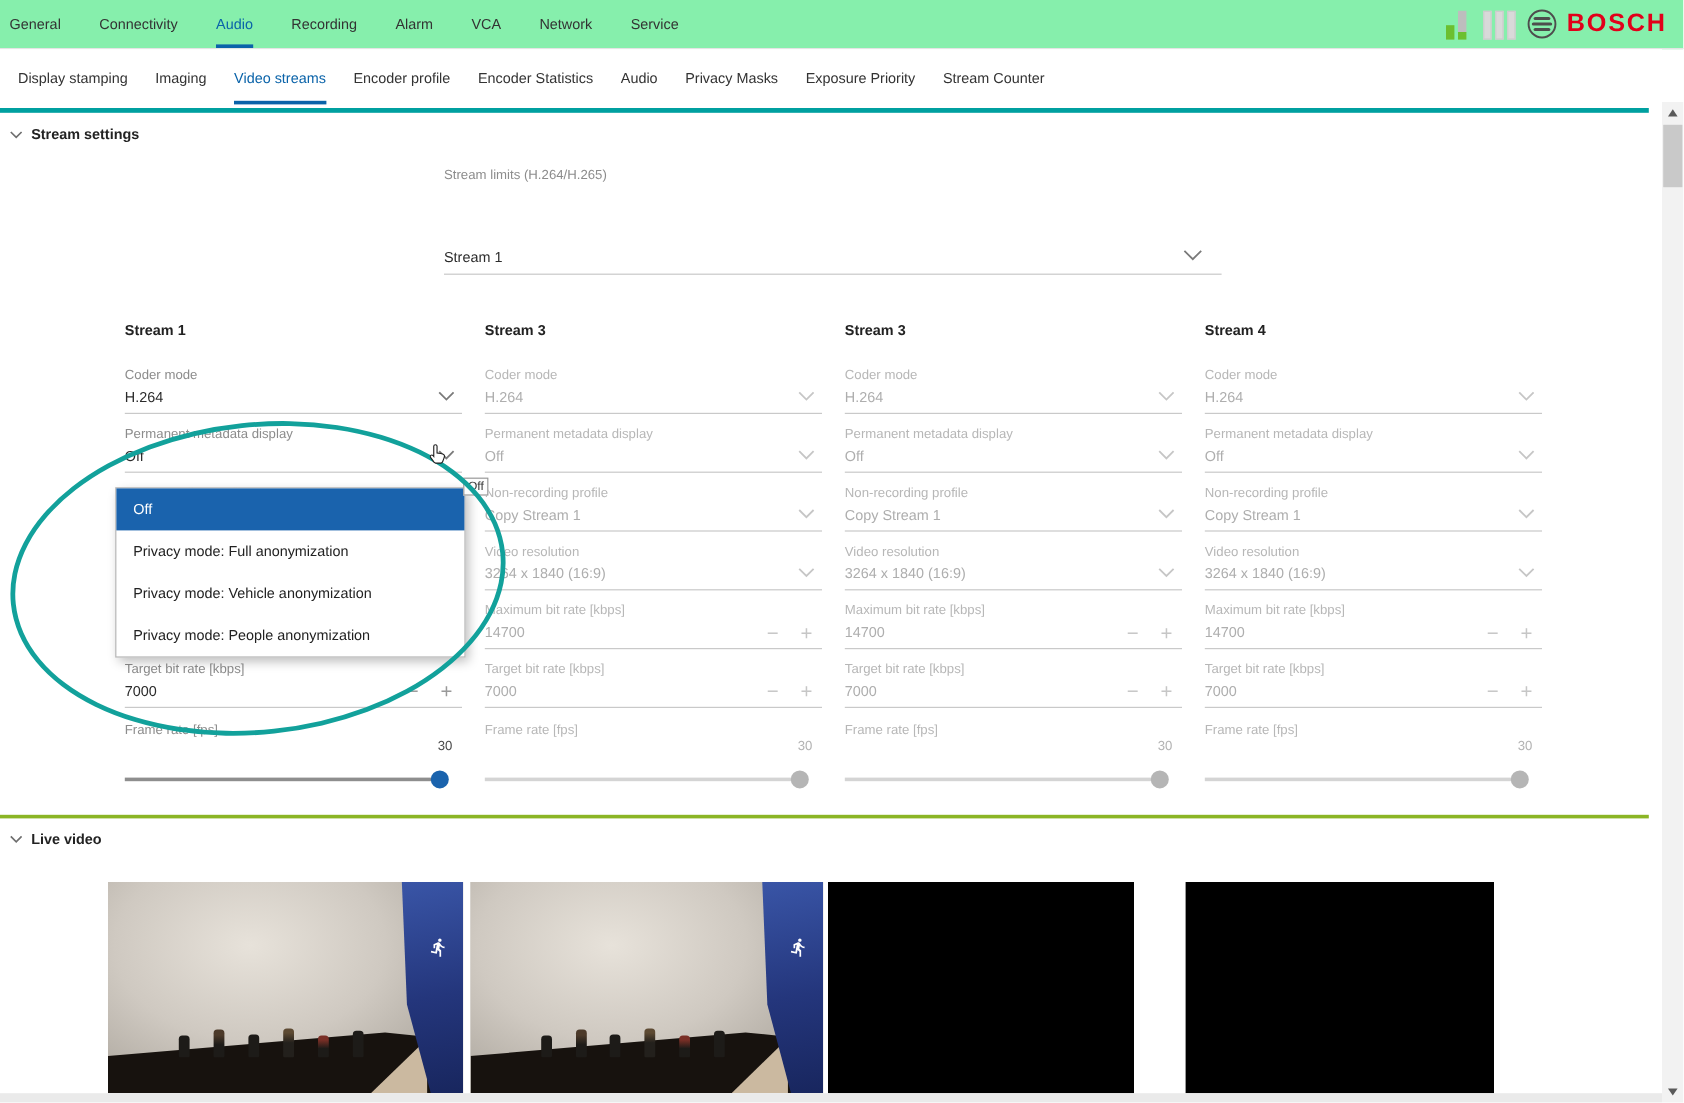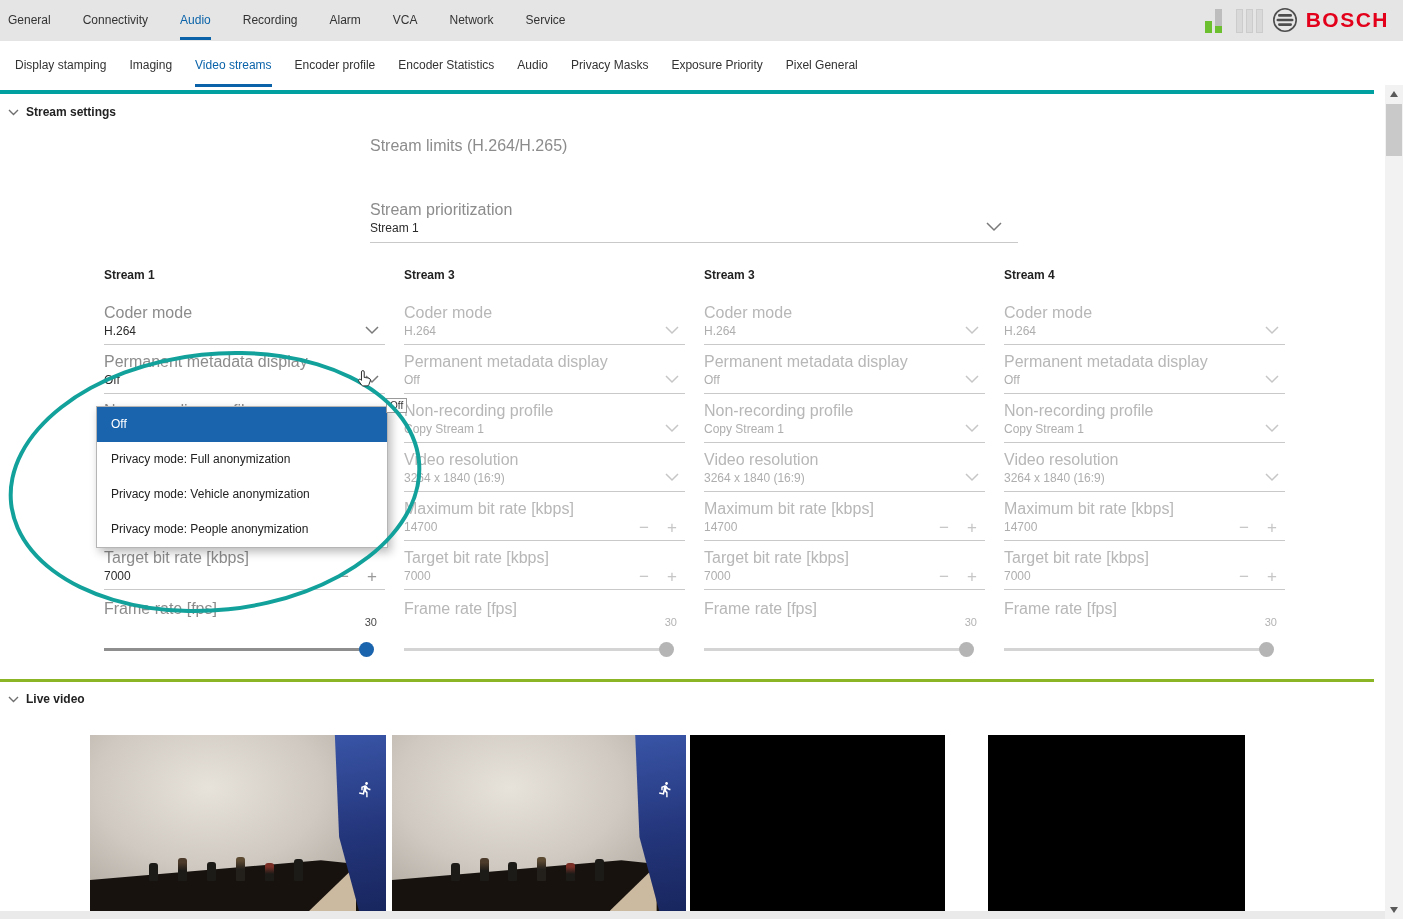--- a/index.html
+++ b/index.html
@@ -4,21 +4,21 @@
 <style>
   html, body { margin: 0; padding: 0; background: #ffffff; }
   .app {
     position: relative; width: 1403px; height: 919px; overflow: hidden;
     background: #ffffff; font-family: "Liberation Sans", sans-serif; color: #2b2b2b;
   }
 
   
   .topnav {
     position: absolute; top: 0; left: 0; right: 0; height: 41px;
-    background: #e5e5e5; border-bottom: 1px solid #e4e4e4;
+    background: #86efac; border-bottom: 1px solid #e4e4e4;
     display: flex; align-items: center; justify-content: space-between;
     box-sizing: border-box; padding: 0 14px 0 8px;
   }
   .topnav-items { display: flex; gap: 32px; }
   .nav-item {
     position: relative; font-size: 12px; color: #333; height: 40px; line-height: 40px;
     cursor: pointer; white-space: nowrap;
   }
   .nav-item.active { color: #0a63a9; }
   .nav-item.active::after {
@@ -49,21 +49,21 @@
 
   
   .section-header {
     position: absolute; left: 8px; display: flex; align-items: center; gap: 7px;
     font-size: 12px; font-weight: bold; color: #222; cursor: pointer;
   }
   .collapse-chev { color: #6f6f6f; }
 
   
   .select { position: absolute; }
-  .f-label { font-size: 16px; color: #8c8c8c; line-height: 14px; white-space: nowrap; }
+  .f-label { font-size: 11px; color: #8c8c8c; line-height: 14px; white-space: nowrap; }
   .f-control { position: relative; border-bottom: 1px solid #c9c9c9; height: 24px; }
   .f-value {
     font-size: 12px; color: #2b2b2b; line-height: 23px; padding-right: 30px;
     white-space: nowrap; overflow: hidden;
   }
   .chev { position: absolute; right: 6px; top: 6px; color: #7a7a7a; }
   .top-select .f-control { height: 25px; }
   .top-select .chev { right: 16px; top: 5px; }
 
   
@@ -201,37 +201,36 @@
 
   <div class="subnav">
     <div class="subnav-item">Display stamping</div>
     <div class="subnav-item">Imaging</div>
     <div class="subnav-item active">Video streams</div>
     <div class="subnav-item">Encoder profile</div>
     <div class="subnav-item">Encoder Statistics</div>
     <div class="subnav-item">Audio</div>
     <div class="subnav-item">Privacy Masks</div>
     <div class="subnav-item">Exposure Priority</div>
-    <div class="subnav-item">Pixel General</div>
+    <div class="subnav-item">Stream Counter</div>
   </div>
   <div class="teal-divider"></div>
 
   <div class="section-header" style="top:105px;">
     <svg class="collapse-chev" width="11" height="7" viewBox="0 0 11 7">
         <path d="M1 1l4.5 4.5L10 1" fill="none" stroke="currentColor" stroke-width="1.4"></path>
       </svg>
     <span>Stream settings</span>
   </div>
 
   <div class="select top-select" style="left:370px; top:139px; width:648px;">
     <div class="f-label">Stream limits (H.264/H.265)</div>
   </div>
 
   <div class="select top-select" style="left:370px; top:203px; width:648px;">
-    <div class="f-label">Stream prioritization</div>
     <div class="f-control">
       <div class="f-value">Stream 1</div>
       <svg class="chev" width="16" height="10" viewBox="0 0 16 10">
           <path d="M1 1l7 7 7-7" fill="none" stroke="currentColor" stroke-width="1.5"></path>
         </svg>
     </div>
   </div>
 
   <section class="stream-col" style="left:104px;">
     <h3 class="col-title">Stream 1</h3>

